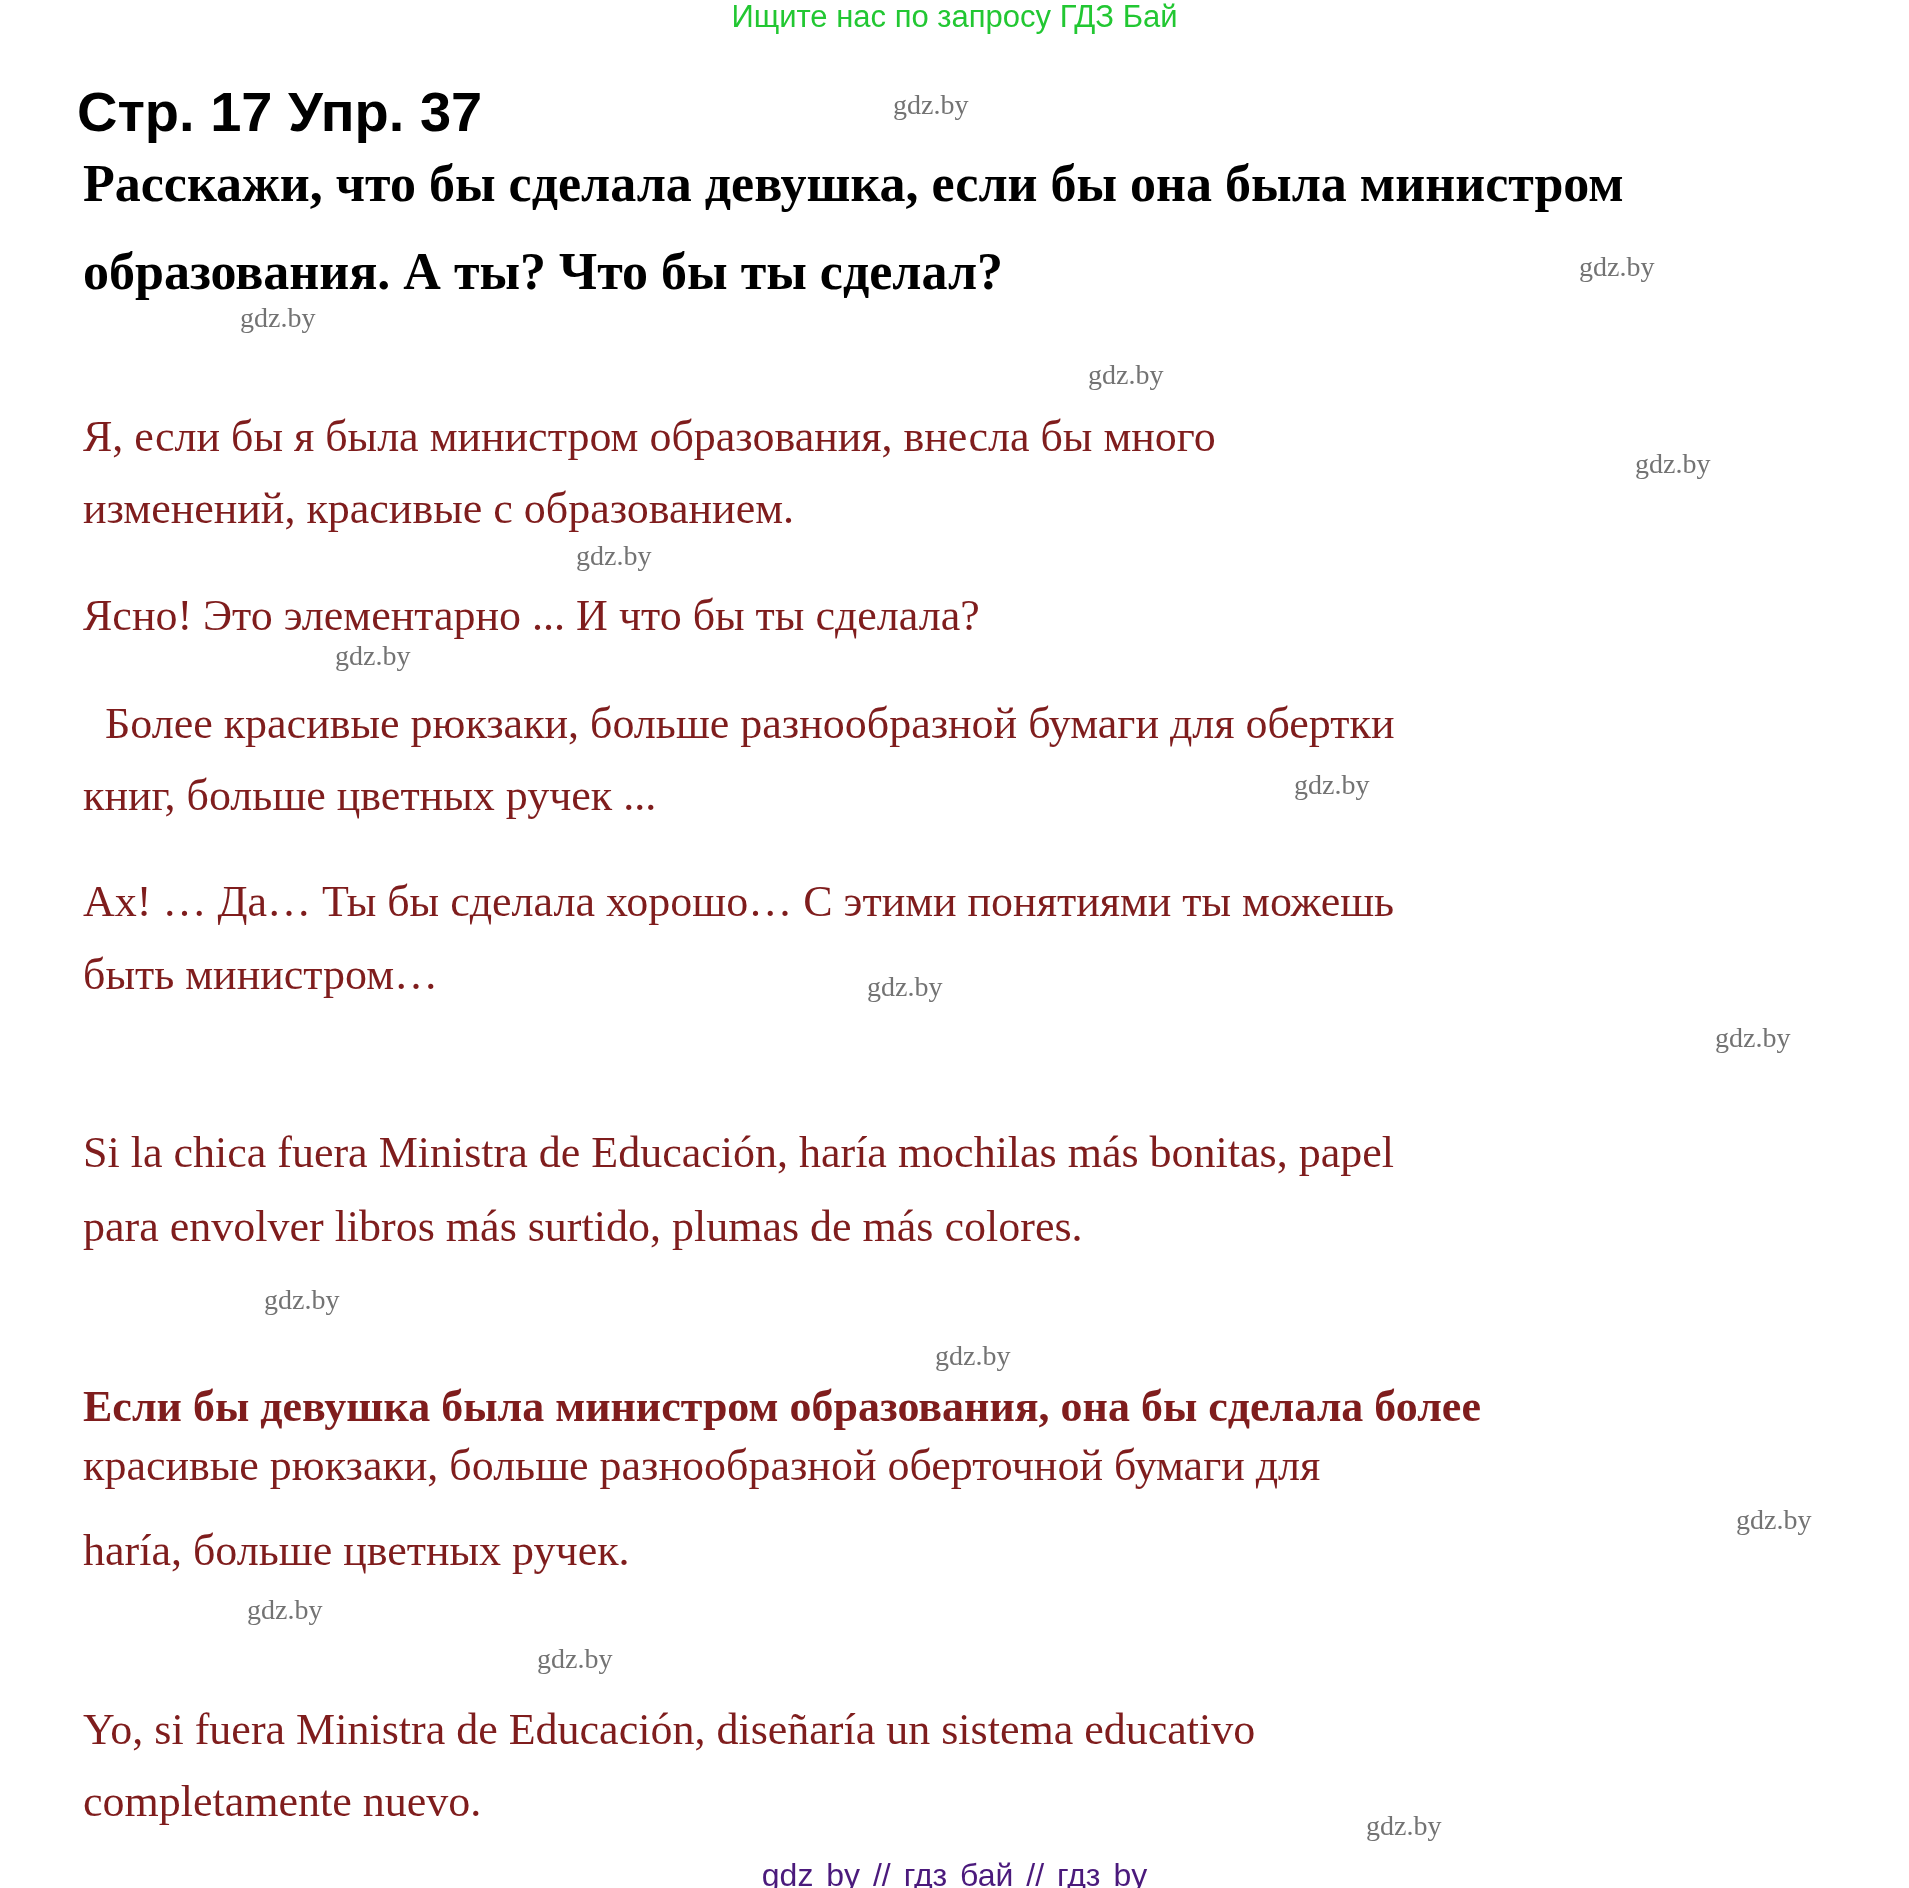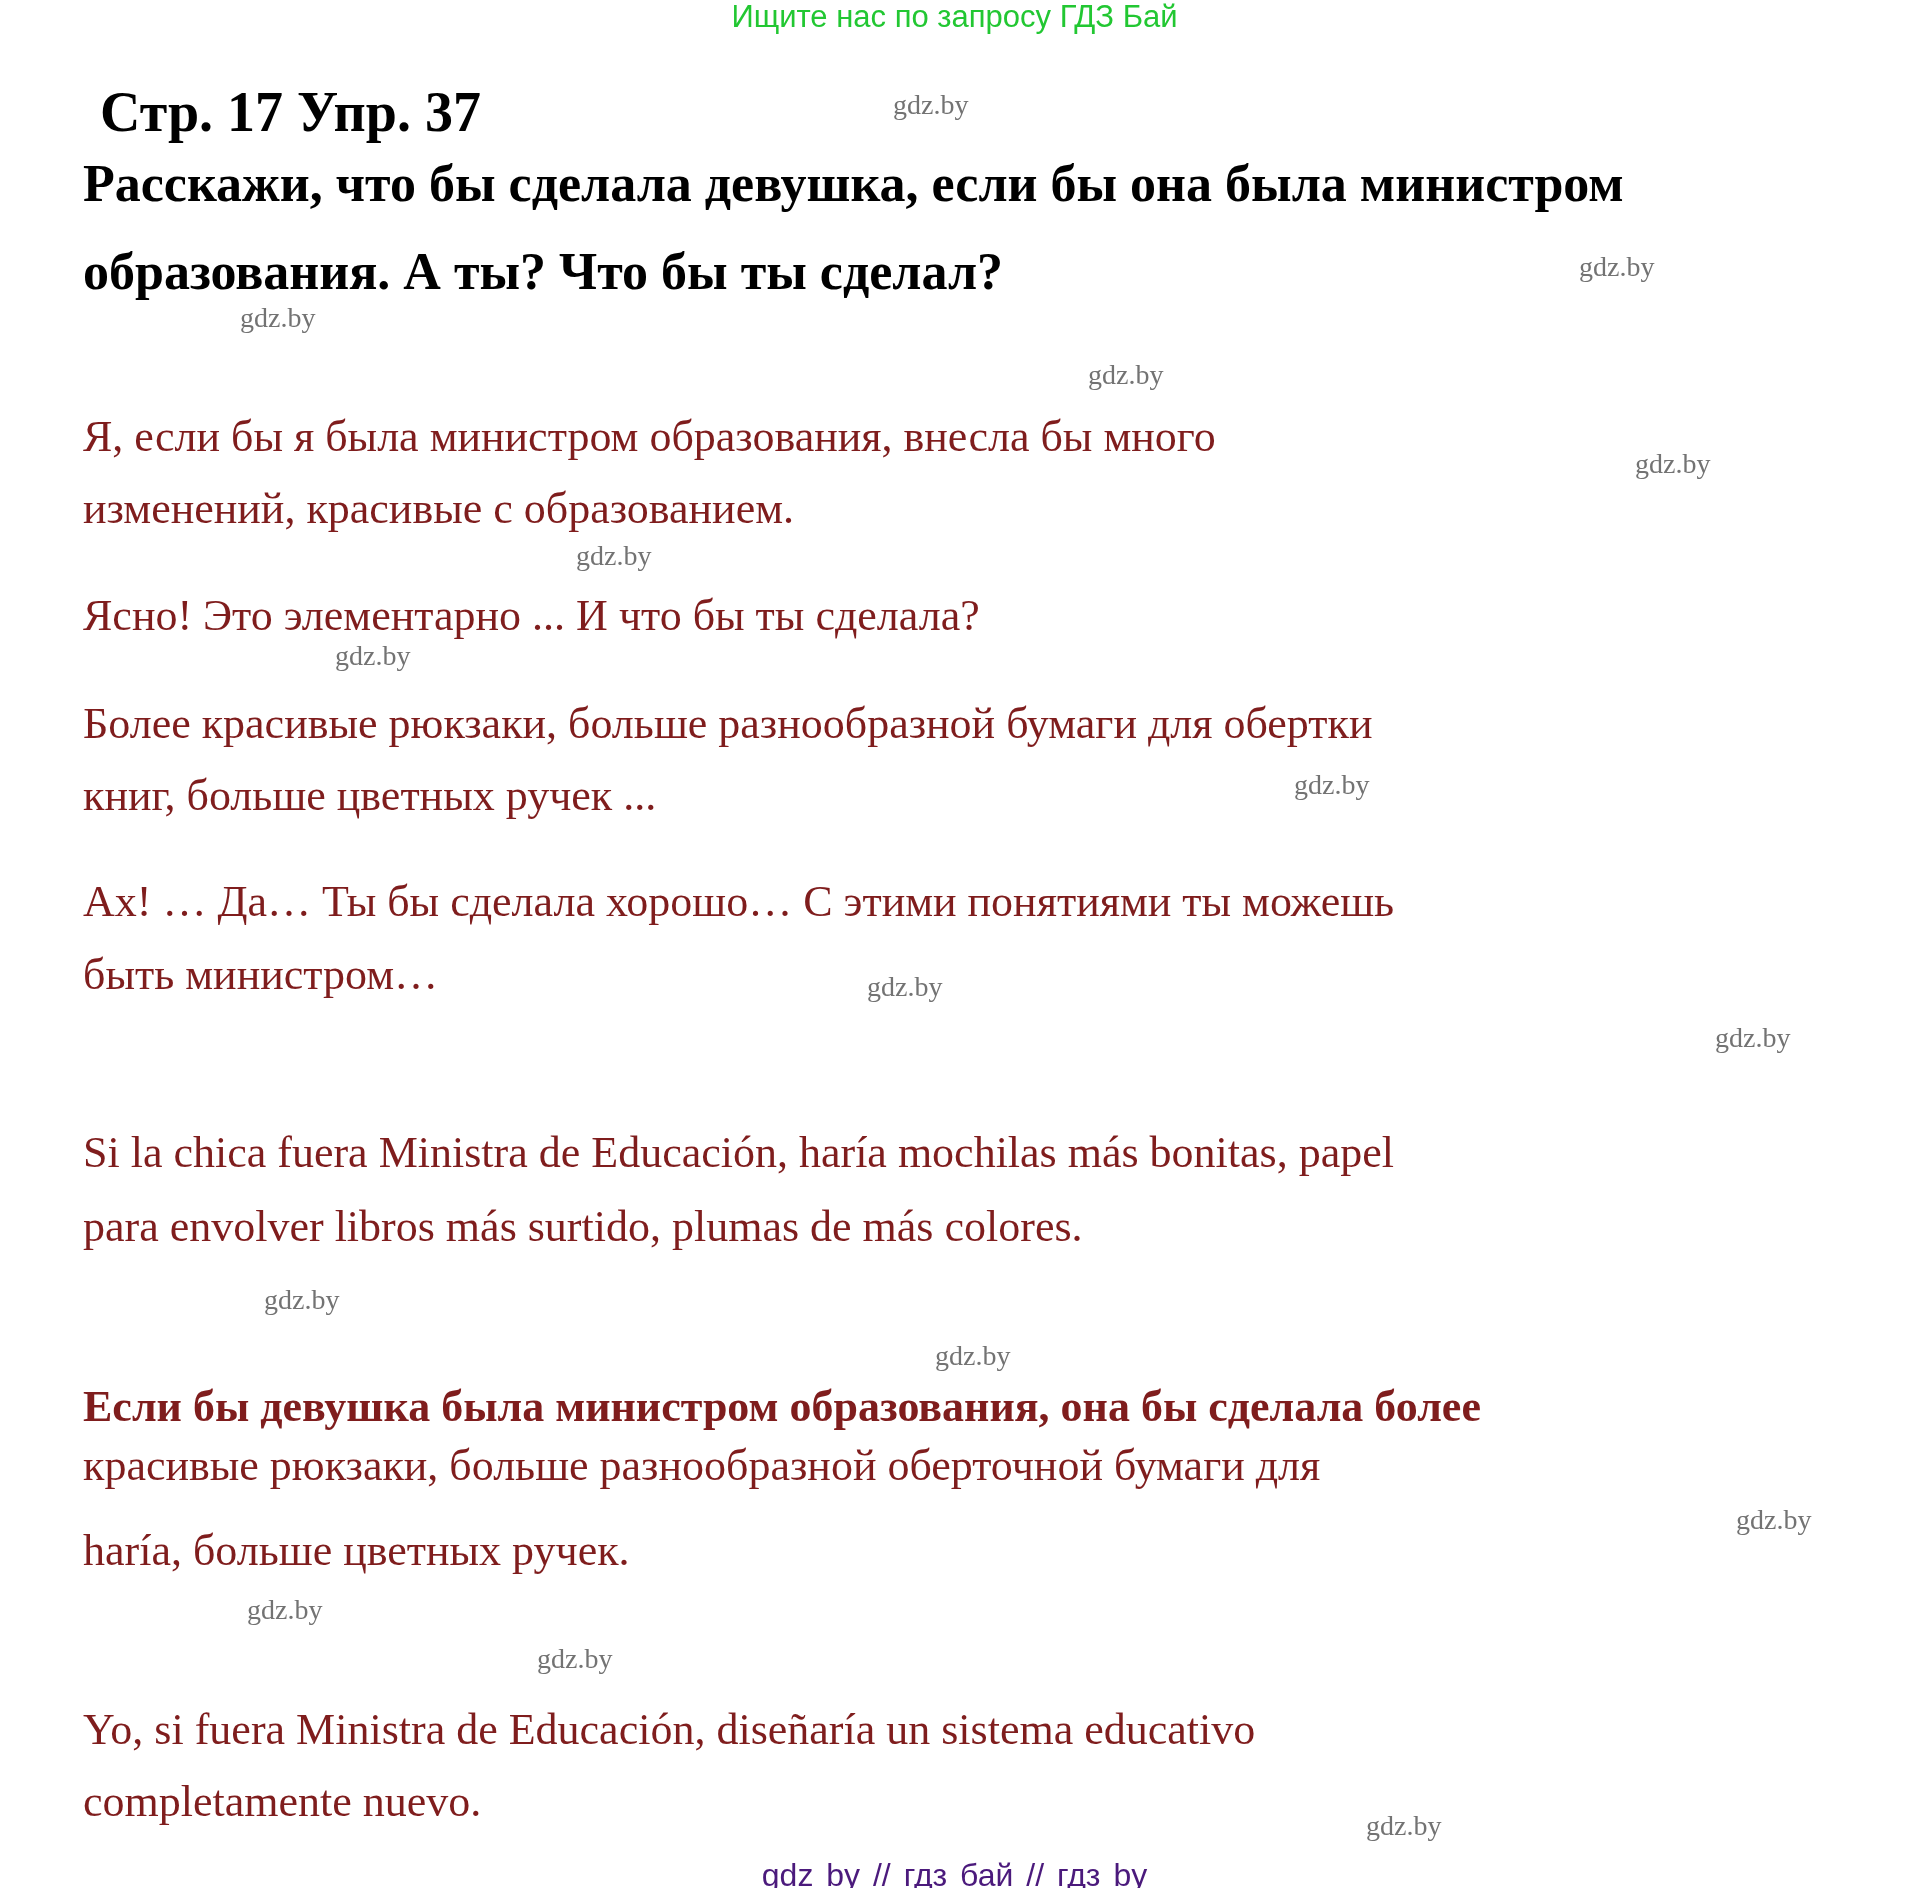--- a/index.html
+++ b/index.html
@@ -1,37 +1,37 @@
 <!DOCTYPE html>
 <html><head>
 <meta charset="utf-8">
 <style>
   html, body { margin: 0; padding: 0; background: #ffffff; }
   body { width: 1909px; height: 1888px; position: relative; overflow: hidden; }
   .abs { position: absolute; white-space: nowrap; }
   .header-ad { left: 0; width: 1909px; text-align: center; top: -2px; font-family: "Liberation Sans", sans-serif; font-size: 31px; color: #22c732; line-height: 38px; }
-  .title { font-family: Liberation Serif, serif; font-weight: bold; color: #000; font-size: 56px; line-height: 64px; left: 100px; }
+  .title { font-family: Liberation Sans, sans-serif; font-weight: bold; color: #000; font-size: 56px; line-height: 64px; left: 77px; }
   .task { font-family: "Liberation Serif", serif; font-weight: bold; color: #000; font-size: 52px; line-height: 64px; left: 83px; }
   .line { font-family: "Liberation Serif", serif; color: #7f1d1d; font-size: 44px; line-height: 64px; left: 83px; }
   .wm { font-family: Liberation Serif, serif; color: #737373; font-size: 28px; line-height: 32px; }
   .footer { left: 0; width: 1909px; text-align: center; font-family: "Liberation Sans", sans-serif; font-size: 32px; color: #4b1a7c; line-height: 38px; top: 1856px; word-spacing: 4px; }
 </style>
 </head>
 <body>
 
 <div class="abs header-ad">Ищите нас по запросу ГДЗ Бай</div>
 
 <div class="abs title" style="top:80px;">Стр. 17 Упр. 37</div>
 <div class="abs task" style="top:152px;">Расскажи, что бы сделала девушка, если бы она была министром</div>
 <div class="abs task" style="top:240px;">образования. А ты? Что бы ты сделал?</div>
 
 <div class="abs line" style="top:405px;">Я, если бы я была министром образования, внесла бы много</div>
 <div class="abs line" style="top:477px;">изменений, красивые с образованием.</div>
 <div class="abs line" style="top:584px;">Ясно! Это элементарно ... И что бы ты сделала?</div>
-<div class="abs line" style="top:692px;">Более красивые рюкзаки, больше разнообразной бумаги для обертки</div>
+<div class="abs line" style="top:692px;margin-left:22px;">Более красивые рюкзаки, больше разнообразной бумаги для обертки</div>
 <div class="abs line" style="top:764px;">книг, больше цветных ручек ...</div>
 <div class="abs line" style="top:870px;">Ах! … Да… Ты бы сделала хорошо… С этими понятиями ты можешь</div>
 <div class="abs line" style="top:943px;">быть министром…</div>
 
 <div class="abs line" style="top:1121px;">Si la chica fuera Ministra de Educación, haría mochilas más bonitas, papel</div>
 <div class="abs line" style="top:1195px;">para envolver libros más surtido, plumas de más colores.</div>
 
 <div class="abs line" style="top:1375px;font-weight:bold;">Если бы девушка была министром образования, она бы сделала более</div>
 <div class="abs line" style="top:1434px;">красивые рюкзаки, больше разнообразной оберточной бумаги для</div>
 <div class="abs line" style="top:1519px;">haría, больше цветных ручек.</div>

